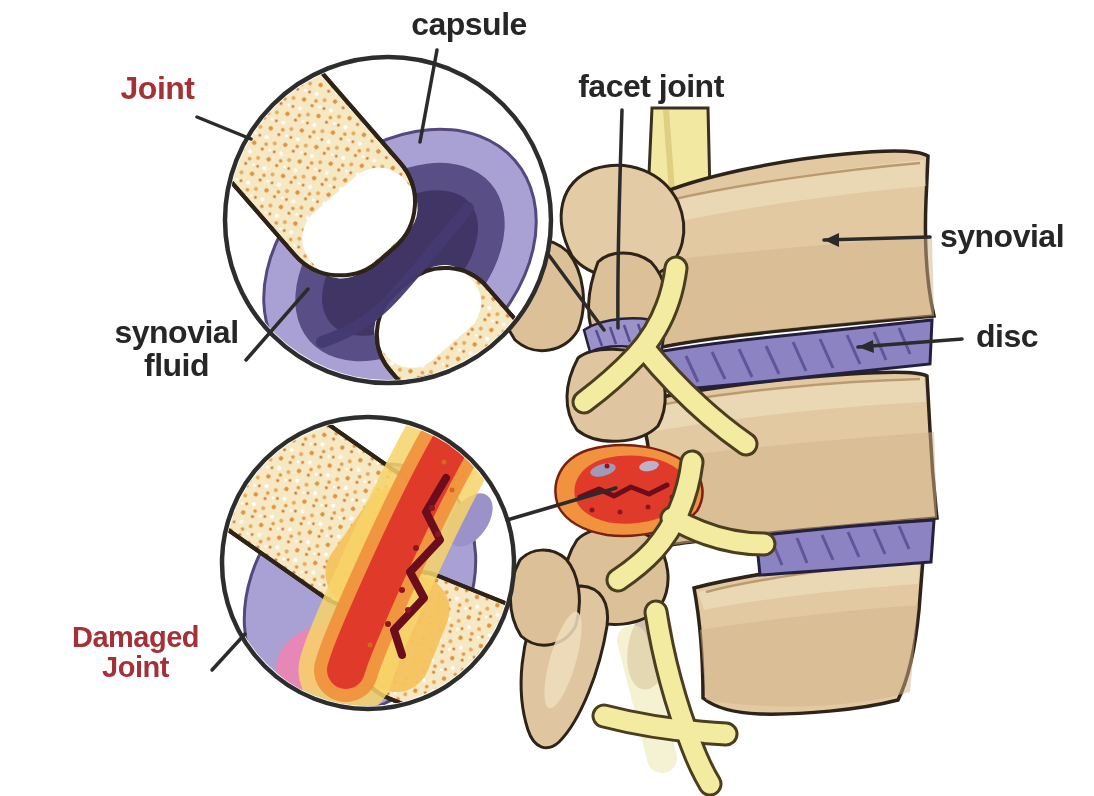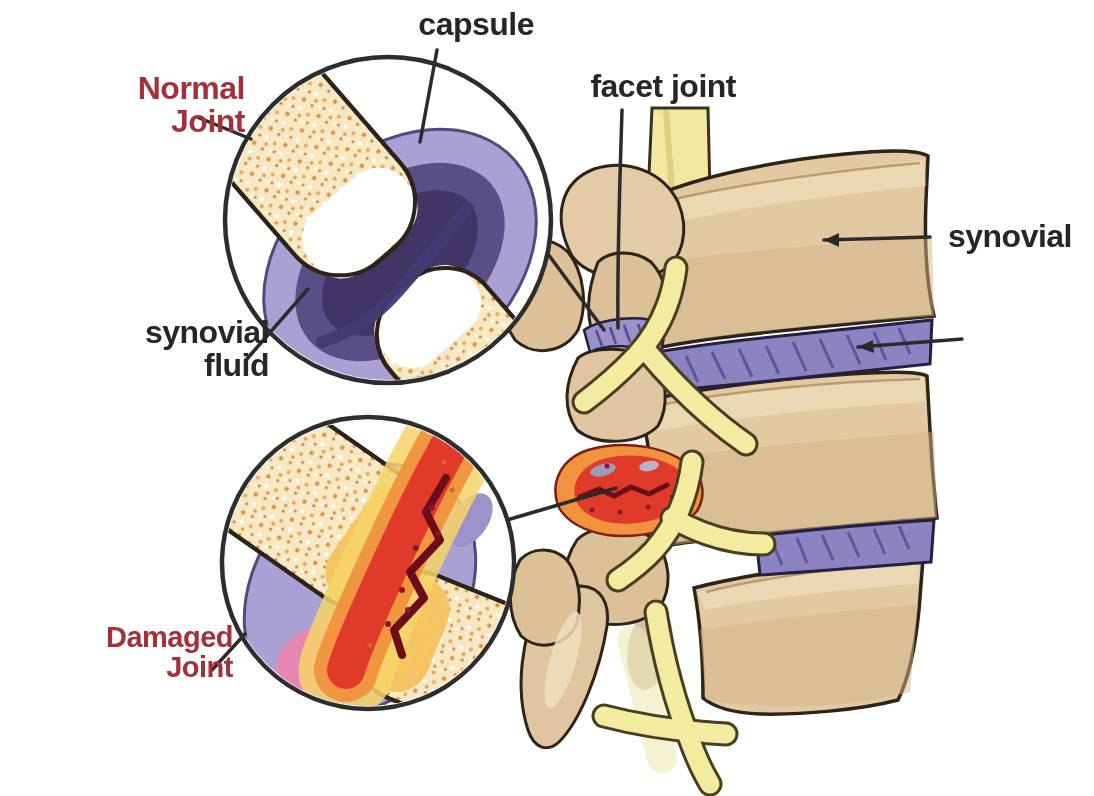--- a/index.html
+++ b/index.html
@@ -4,21 +4,21 @@
 <style>
   html,body { margin:0; padding:0; background:#ffffff; }
   .stage {
     position:relative; width:1094px; height:796px;
     background:#ffffff; overflow:hidden;
     font-family:"Liberation Sans", sans-serif;
   }
   svg.art { position:absolute; left:0; top:0; }
   .lbl {
     position:absolute; font-weight:bold; color:#262626;
-    line-height:1.04; letter-spacing:-0.5px; text-align:right;
+    line-height:1.04; letter-spacing:-0.5px; text-align:center;
     white-space:nowrap;
   }
   .lbl.red { color:#A43137; }
 </style>
 </head>
 <body>
 
 <div class="stage">
 
 <svg class="art" width="1094" height="796" viewBox="0 0 1094 796">
@@ -228,32 +228,32 @@
     <path d="M 548 254 L 604 330"></path>
     <path d="M 507 520 L 616 488"></path>
     <polygon points="824,240 839,233 839,247" fill="#2B2B2B" stroke="none"></polygon>
     <polygon points="858,347 873,340 874,353" fill="#2B2B2B" stroke="none"></polygon>
   </g>
 </svg>
 
 <div class="lbl" style="left:404px;top:8px;width:130px;font-size:32px">capsule</div>
 
 <div class="lbl red" style="left:70px;top:72px;width:175px;font-size:32px">
-  <div>Normal</div>
   <div>Joint</div>
 </div>
 
 <div class="lbl" style="left:84px;top:316px;width:185px;font-size:32px">
   <div>synovial</div>
   <div>fluid</div>
 </div>
 
 <div class="lbl" style="left:566px;top:70px;width:170px;font-size:32px">facet joint</div>
 
 <div class="lbl" style="left:932px;top:220px;width:140px;font-size:32px">synovial</div>
 
+<div class="lbl" style="left:952px;top:320px;width:110px;font-size:32px">disc</div>
 
 <div class="lbl red" style="left:38px;top:622px;width:195px;font-size:29px">
   <div>Damaged</div>
   <div>Joint</div>
 </div>
 
 </div>
 
 </body></html>

